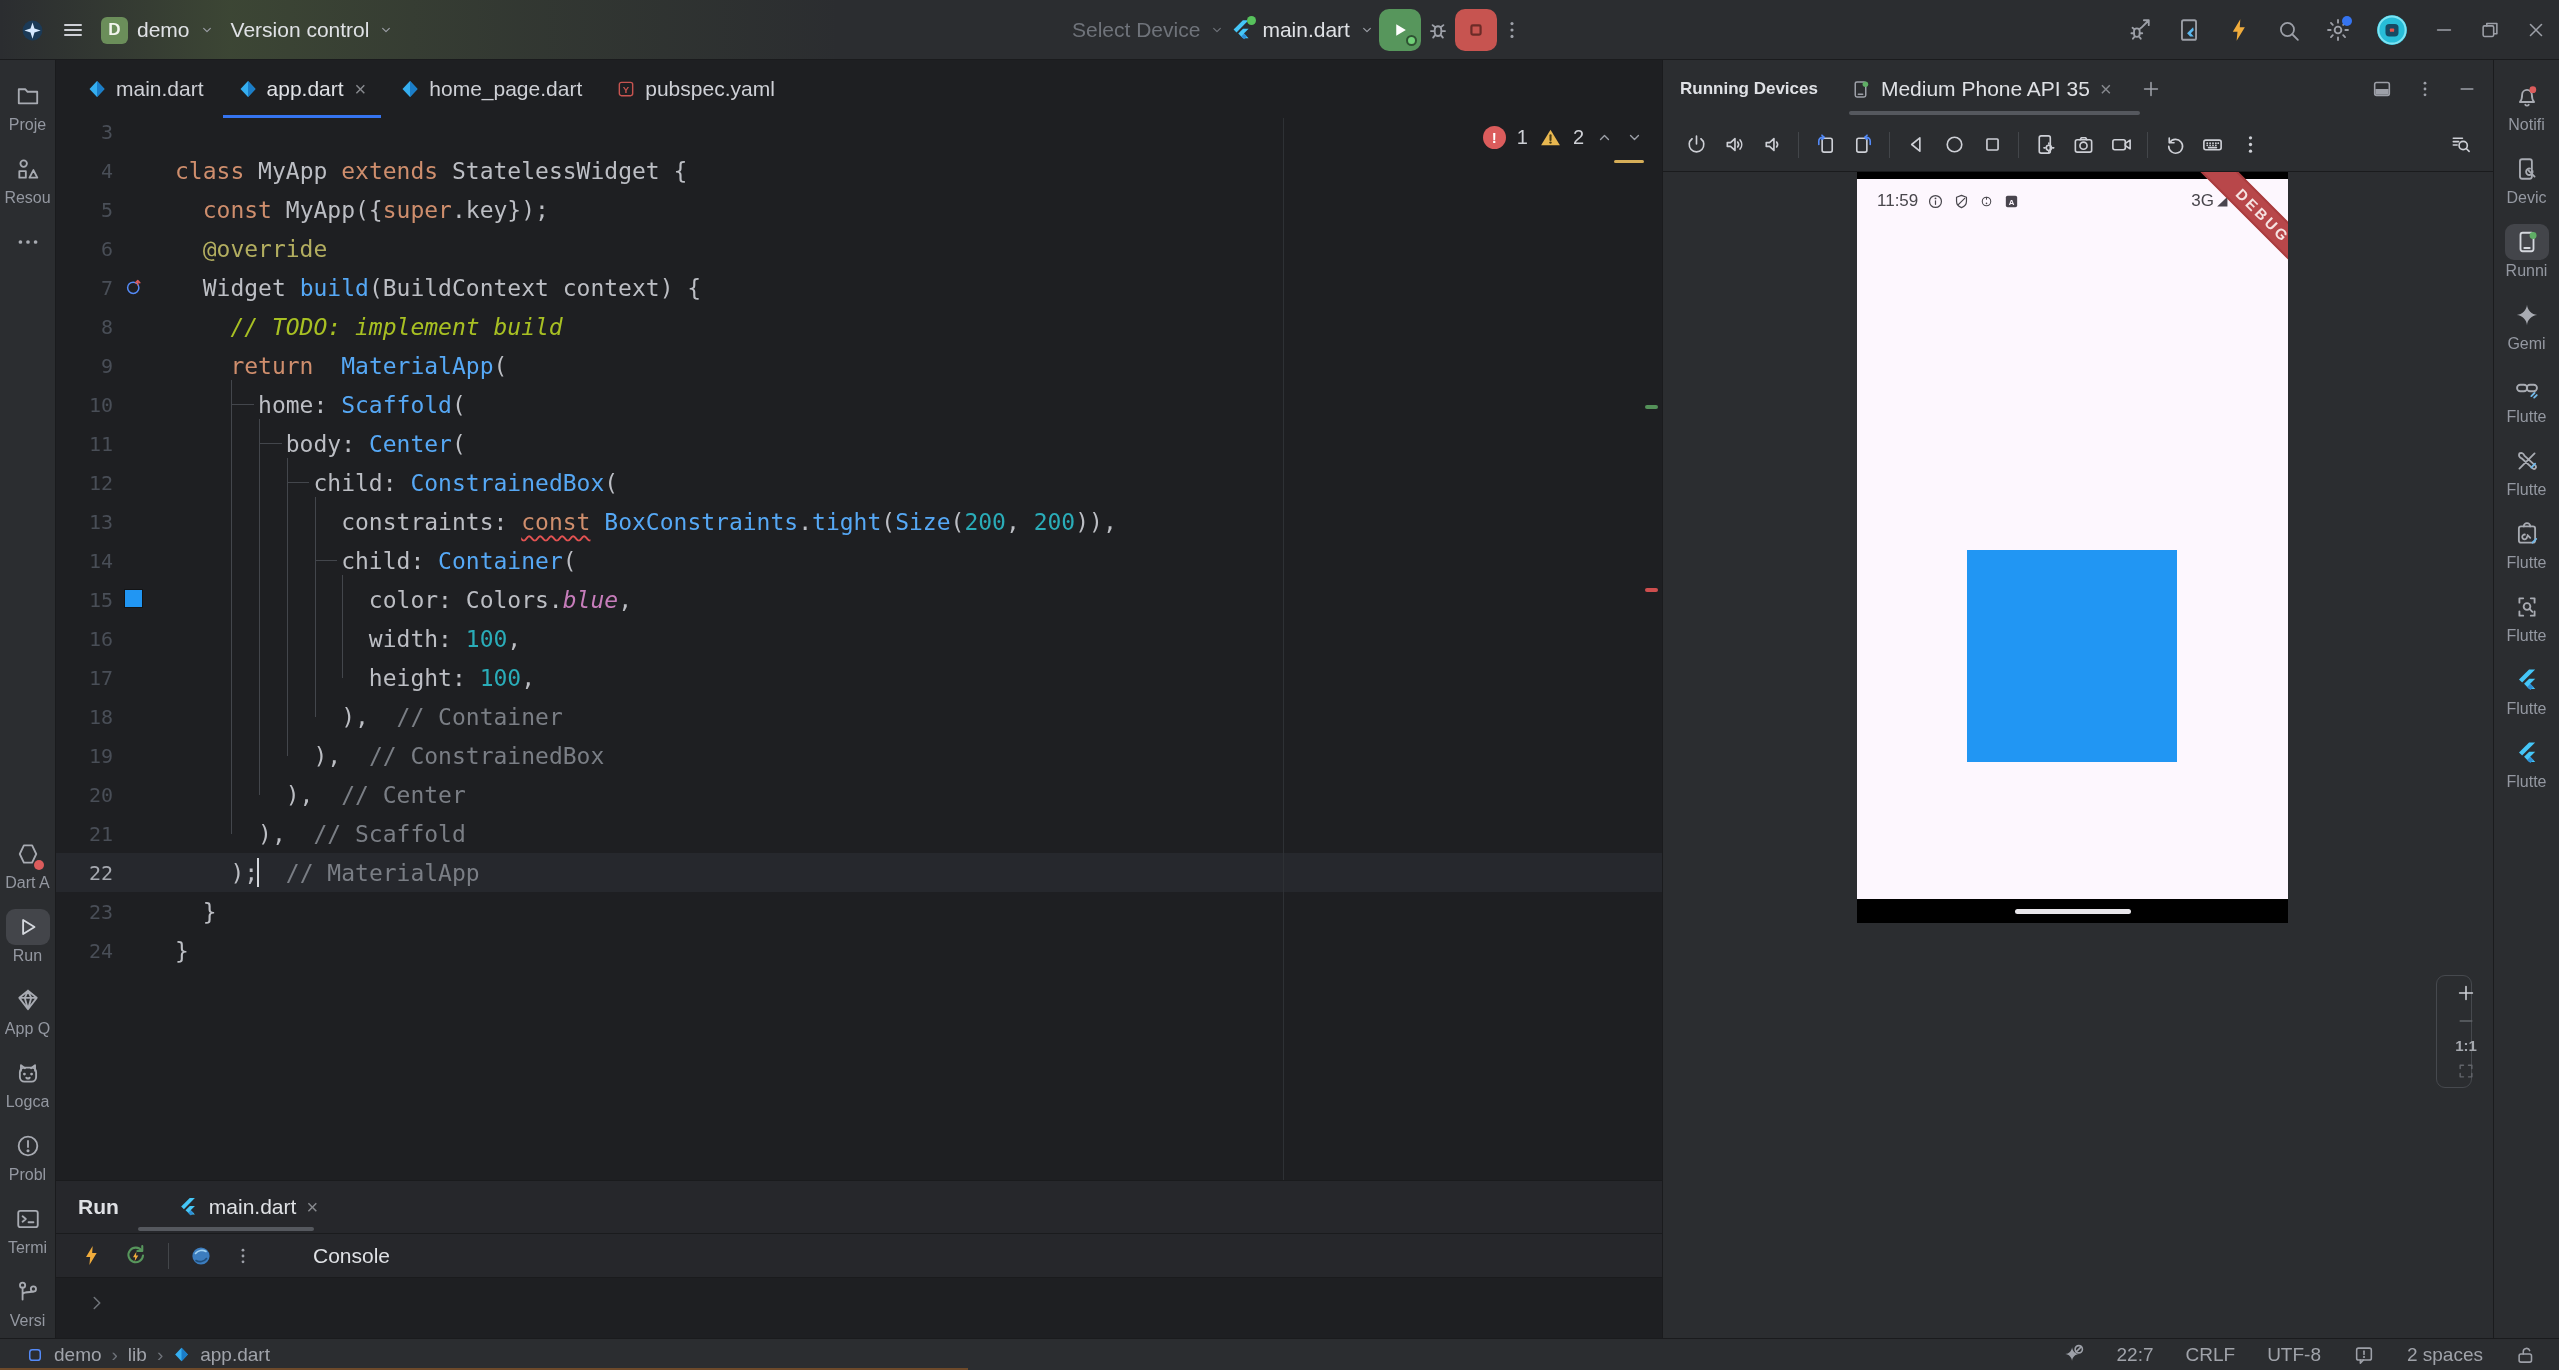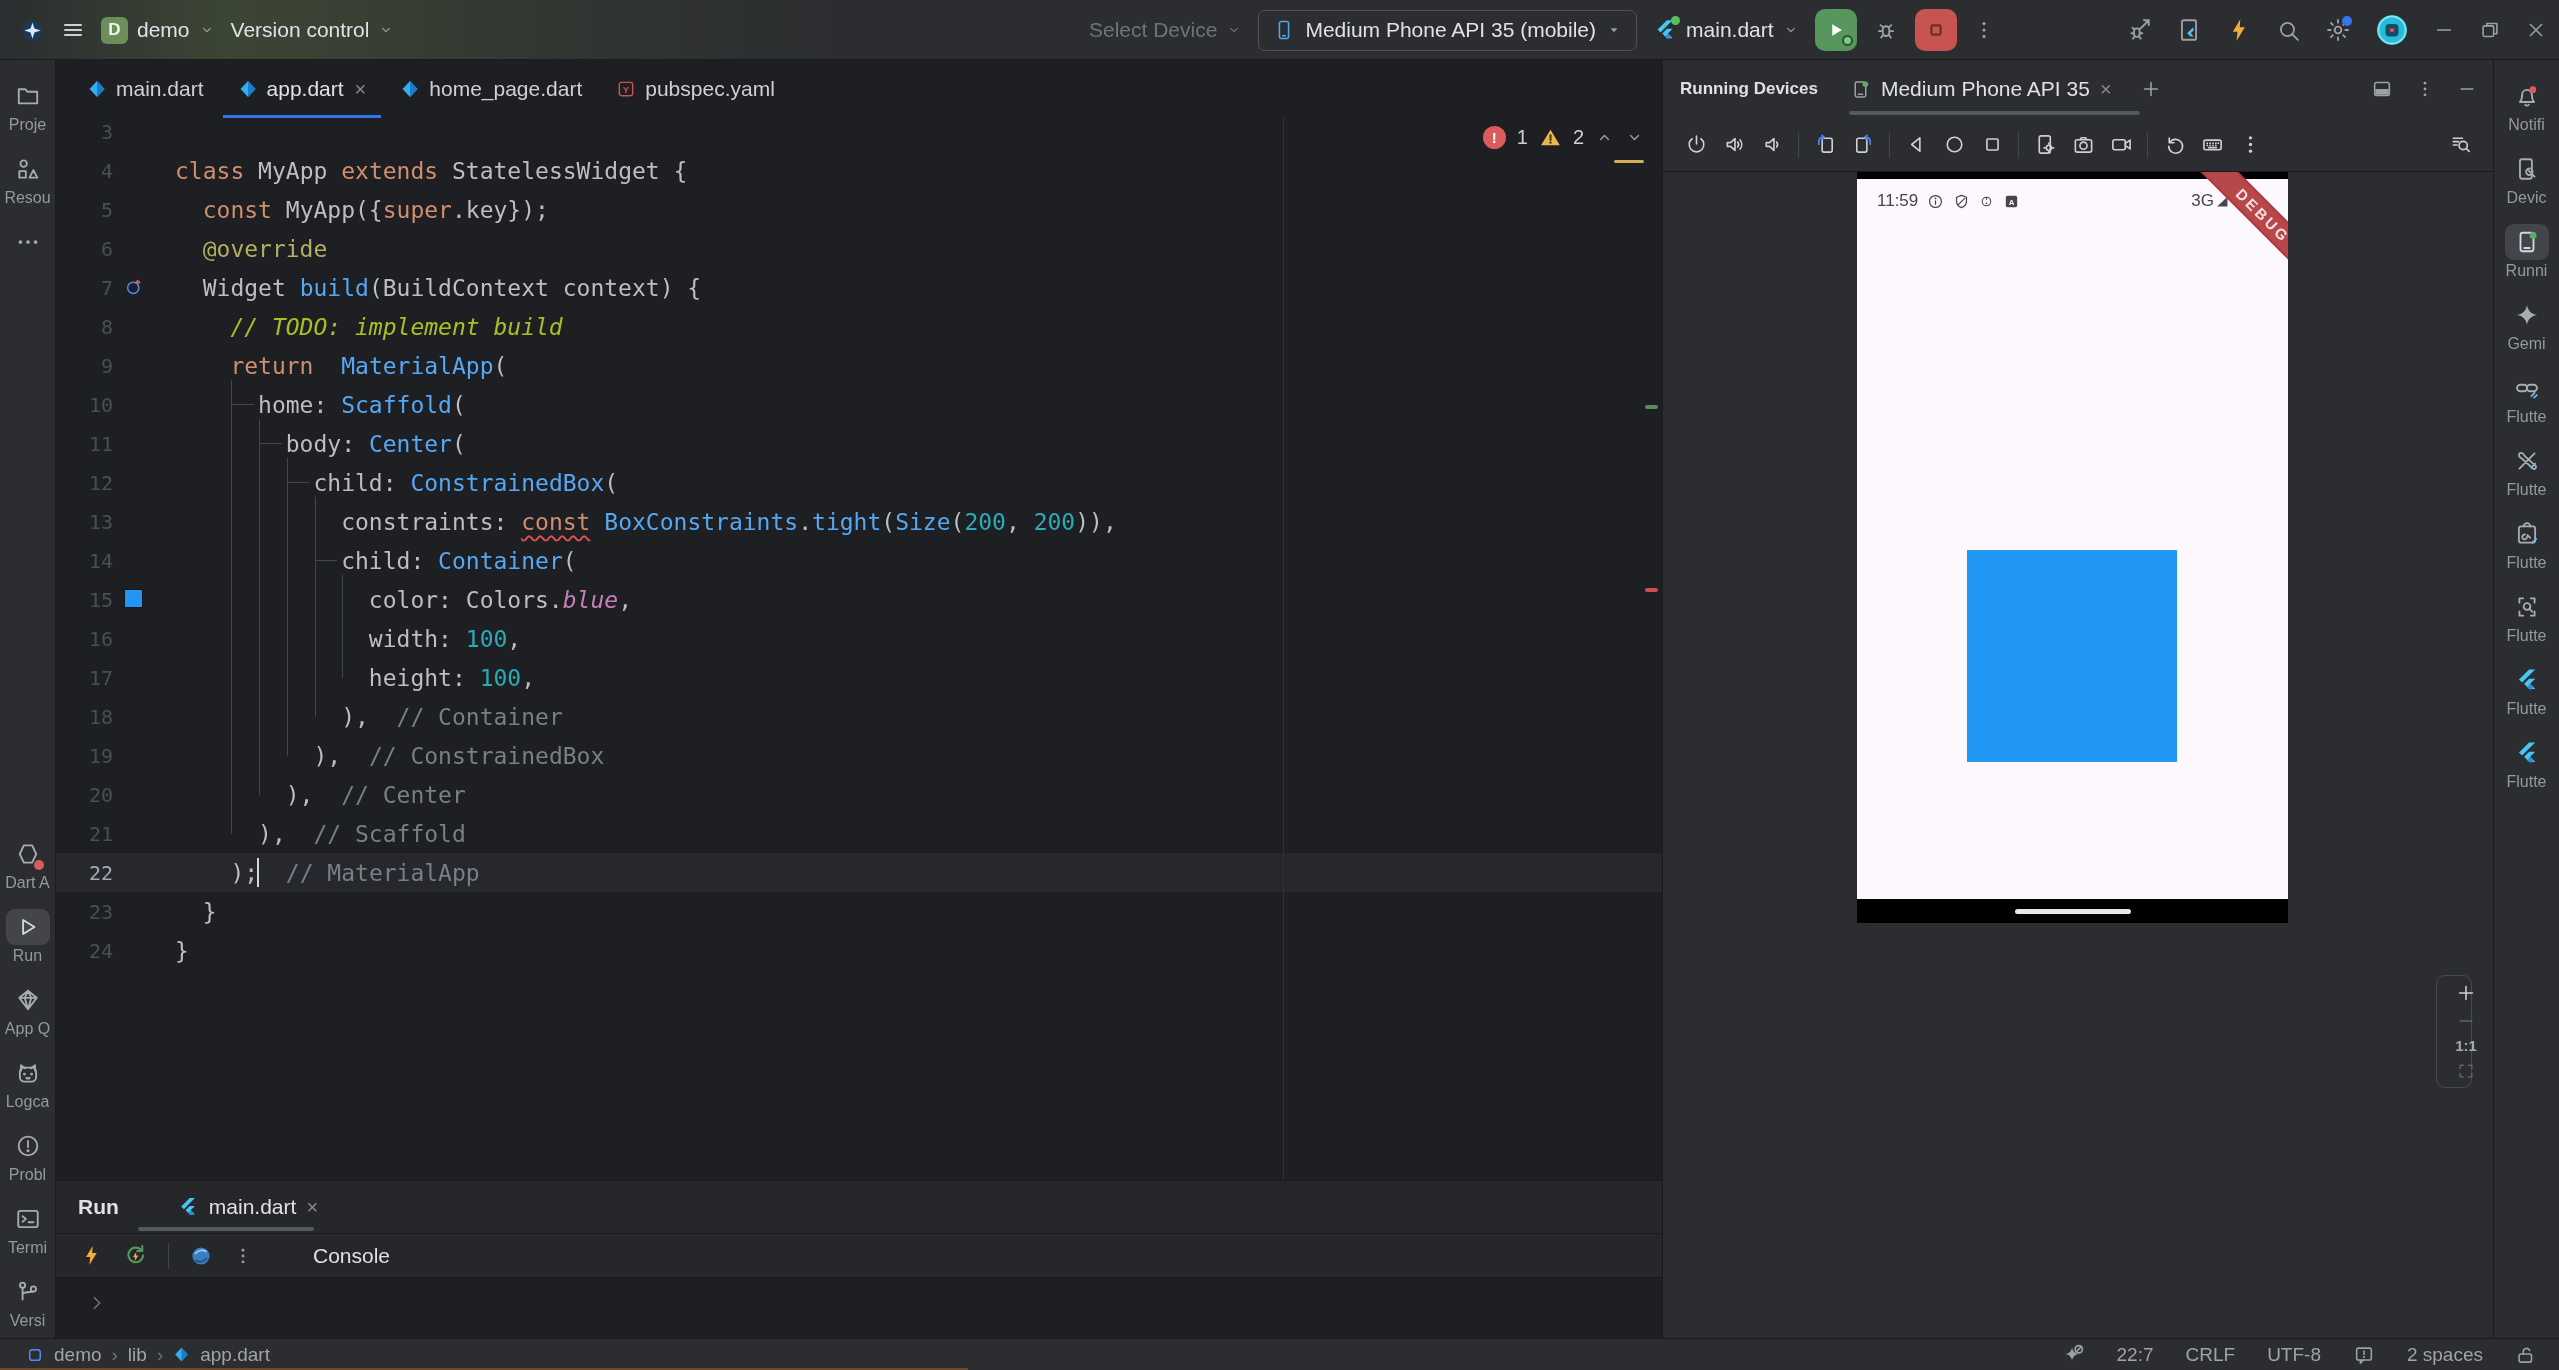--- a/index.html
+++ b/index.html
@@ -11,21 +11,21 @@
   html,body{width:2559px;height:1370px;overflow:hidden;background:var(--bg-editor);
     font-family:"Liberation Sans",sans-serif; color:var(--txt);}
   #app{position:relative;width:2559px;height:1370px;}
 
   
   #titlebar{position:absolute;left:0;top:0;width:2559px;height:60px;background:var(--bg-panel);
     border-bottom:1px solid var(--line);}
   #titlebar .green-glow{position:absolute;inset:0;pointer-events:none;
     background:linear-gradient(90deg, rgba(43,45,48,0) 0px, rgba(96,122,62,0.32) 230px, rgba(96,122,62,0.14) 520px, rgba(43,45,48,0) 840px);}
   .tb-left{position:absolute;left:20px;top:0;height:60px;display:flex;align-items:center;gap:16px;}
-  .tb-mid{position:absolute;left:1072px;top:0;height:60px;display:flex;align-items:center;gap:16px;margin-left:17px;}
+  .tb-mid{position:absolute;left:1072px;top:0;height:60px;display:flex;align-items:center;gap:4px;}
   .tb-right{position:absolute;right:12px;top:0;height:60px;display:flex;align-items:center;gap:24px;}
   .tb-item{display:flex;align-items:center;gap:9px;font-size:21px;color:var(--txt);cursor:default;}
   .badge-d{width:27px;height:27px;border-radius:6px;background:#6B8E5A;color:#F2F5EE;font-weight:bold;
     display:flex;align-items:center;justify-content:center;font-size:17px;}
   .dim{color:var(--txt-dim);}
   .dev-select{display:flex;align-items:center;gap:10px;border:1px solid #4E5157;border-radius:7px;
     height:41px;padding:0 14px;font-size:21px;}
   .tb-btn{width:42px;height:42px;border-radius:10px;display:flex;align-items:center;justify-content:center;position:relative;}
   .tb-btn.run{background:#57965C;}
   .tb-btn.stop{background:#C75450;}
@@ -166,34 +166,20 @@
             </svg>
           </span>
       </div>
     </div>
     <div class="tb-mid">
       <div class="tb-item dim">
         <span>Select Device</span>
         <span class="ico" style="color:#6F737A">
             <svg width="16" height="16" viewBox="0 0 24 24" fill="none" stroke="currentColor" stroke-width="1.7" stroke-linecap="round" stroke-linejoin="round">
               <path d="M7 9.5l5 5 5-5"></path>
-            </svg>
-          </span>
-      </div>
-      <div class="dev-select">
-        <span class="ico">
-            <svg width="22" height="22" viewBox="0 0 24 24" fill="none" stroke="currentColor" stroke-width="1.7" stroke-linecap="round" stroke-linejoin="round">
-              <rect x="7" y="2.8" width="10" height="18.4" rx="2.2" stroke="#4BA8F0"></rect>
-              <path d="M10.5 18.3h3" stroke="#4BA8F0"></path>
-            </svg>
-          </span>
-        <span>Medium Phone API 35 (mobile)</span>
-        <span class="ico mut">
-            <svg width="16" height="16" viewBox="0 0 24 24" fill="none" stroke="currentColor" stroke-width="1.7" stroke-linecap="round" stroke-linejoin="round">
-              <path d="M7 9.5h10l-5 6z" fill="currentColor" stroke="none"></path>
             </svg>
           </span>
       </div>
       <div class="tb-item">
         <span class="ico">
             <svg width="24" height="24" viewBox="0 0 24 24" fill="none" stroke="currentColor" stroke-width="1.7" stroke-linecap="round" stroke-linejoin="round">
               <path d="M13.9 2.2 4.6 11.5l2.9 2.9L19.5 2.2z" fill="#45C6F7" stroke="none"></path>
               <path d="M14 10.8l-4.7 4.7 2.9 2.9 1.8 1.8h5.6l-4.7-4.7 4.7-4.7z" fill="#45C6F7" stroke="none"></path>
               <path d="M12.2 18.4l2.9-2.9 2.9 2.9-2.9 2.9z" fill="#2D8FD6" stroke="none"></path>
             </svg>

